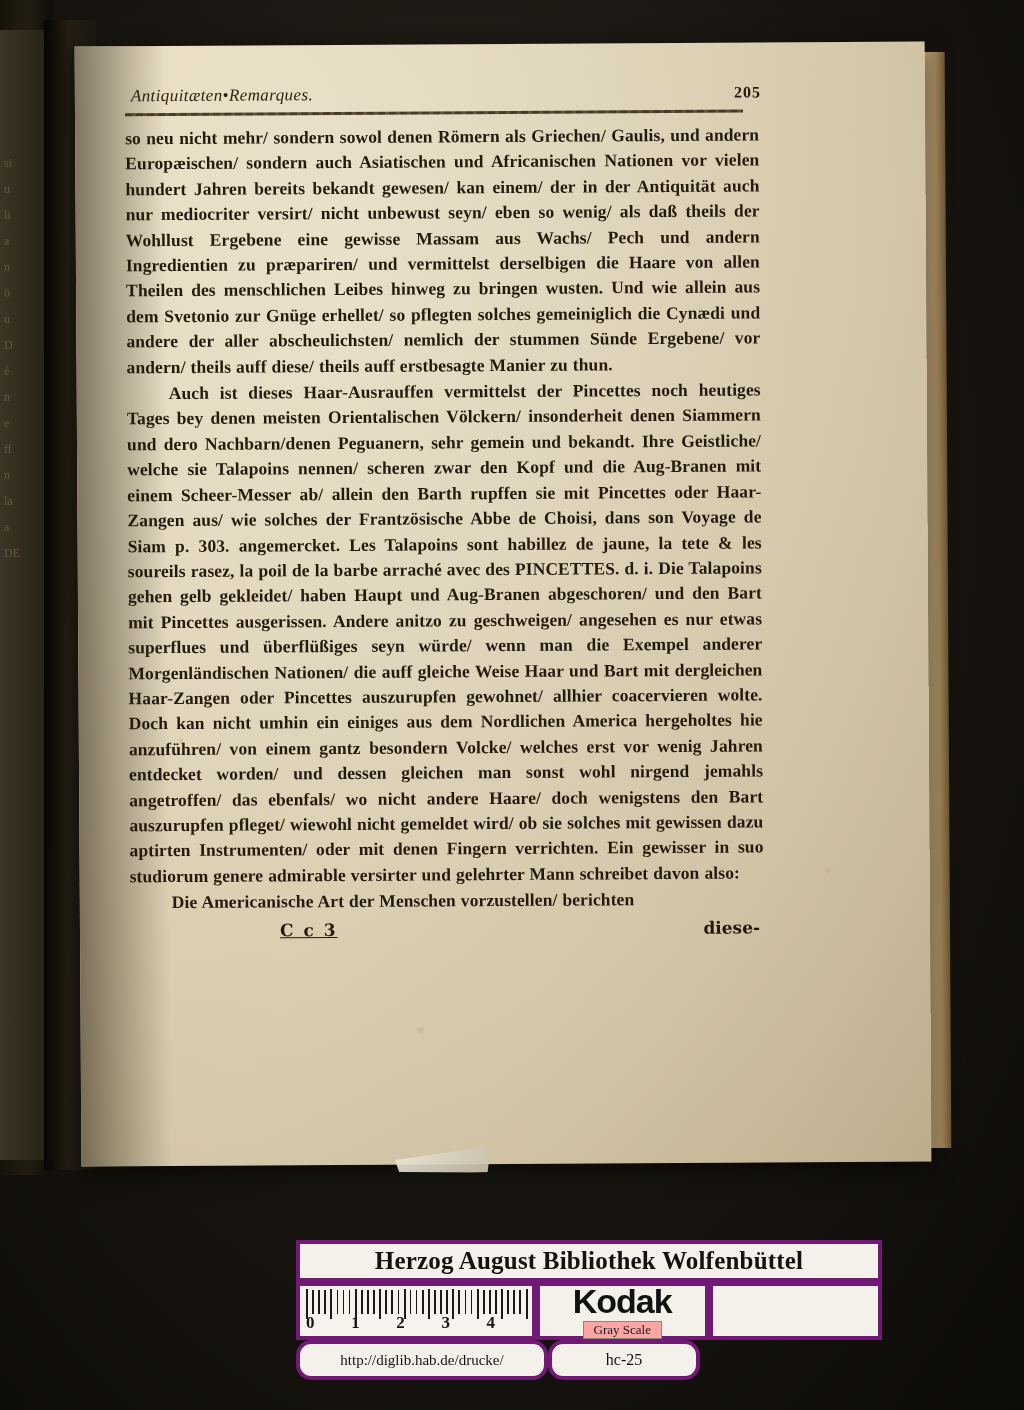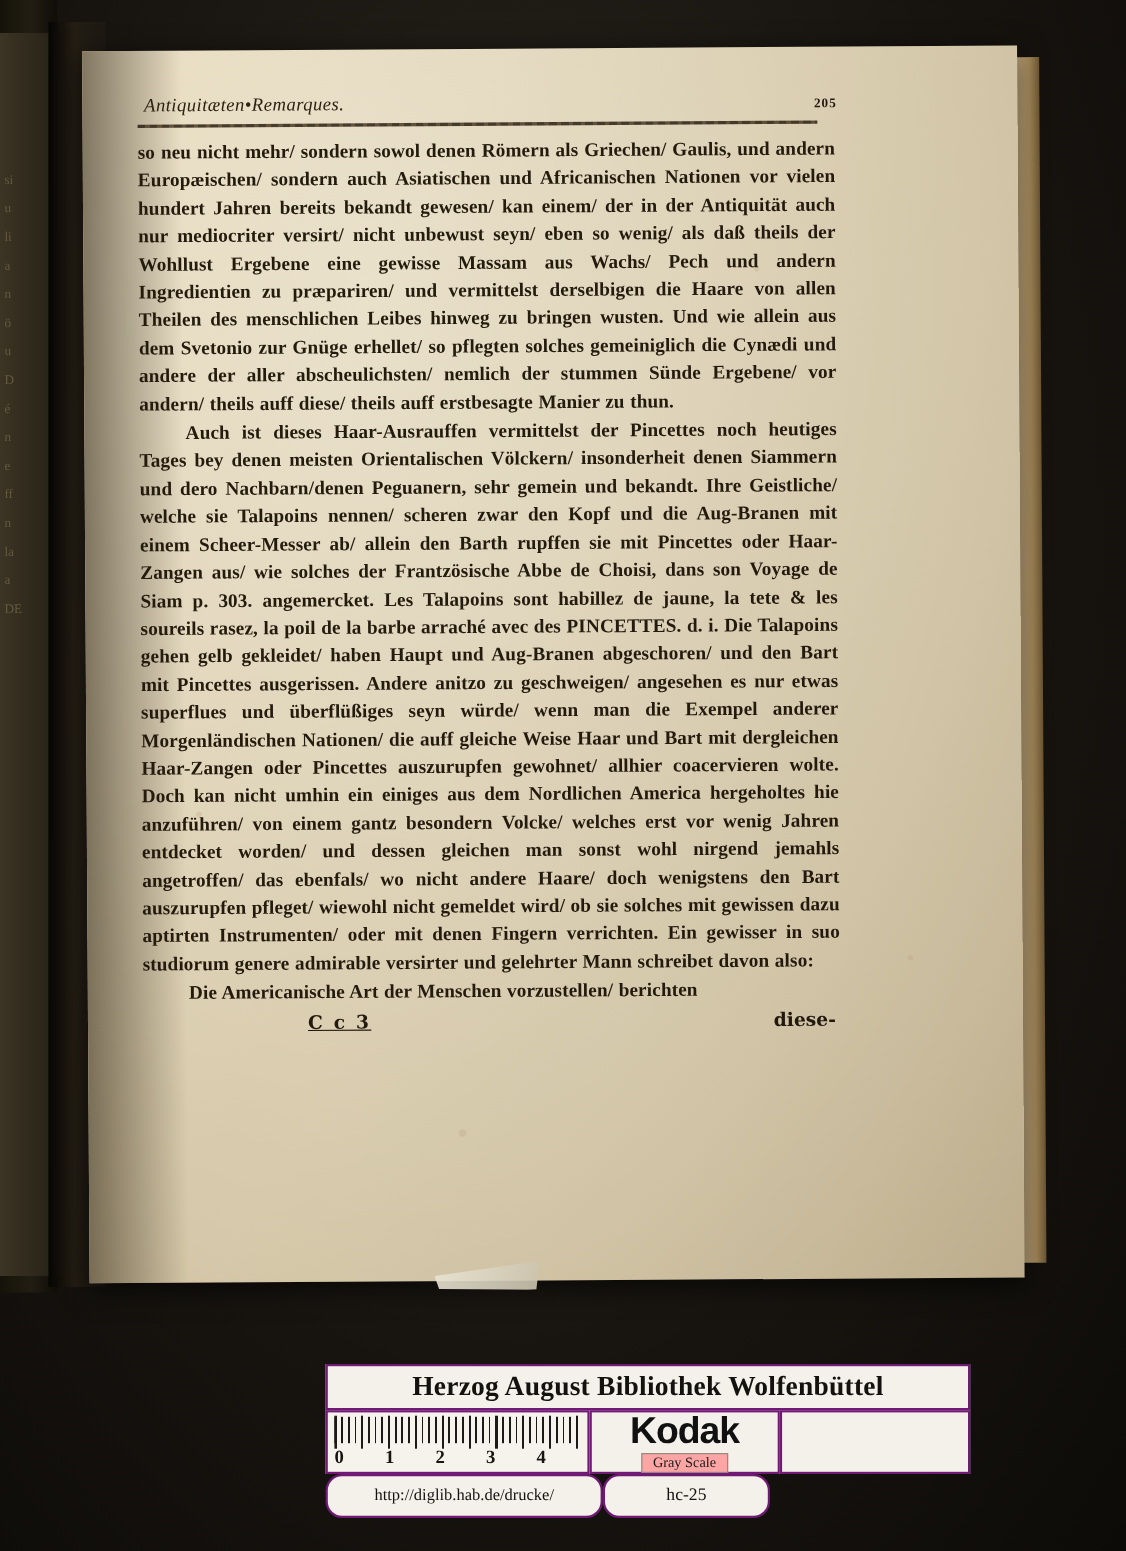--- a/index.html
+++ b/index.html
@@ -125,21 +125,21 @@
     padding: 0 4px 0 26px;
   }
   .running-title {
     font-style: italic;
     font-size: 17px;
     letter-spacing: .4px;
     color: #2d2212;
     font-family: "Liberation Serif", serif;
   }
   .folio {
-    font-size: 12px;
+    font-size: 16px;
     font-weight: bold;
     color: #241a0e;
     letter-spacing: 1px;
   }
   .rule {
     margin: 7px 22px 10px 20px;
     height: 3px;
     background:
       repeating-linear-gradient(90deg,#2a1f10 0 7px, #4a3a22 7px 11px);
     opacity: .85;
@@ -195,21 +195,21 @@
 
   
   .target {
     position: absolute;
     left: 296px; top: 1240px;
     width: 586px; height: 142px;
   }
   .t-row { display: flex; align-items: stretch; }
   .t-box {
     background: #f3f1ea;
-    border: 2px solid #701a75;
+    border: 4px solid #701a75;
     box-sizing: border-box;
     display: flex;
     align-items: center;
     justify-content: center;
     color: #14120e;
   }
   .lib-name {
     height: 42px;
     width: 100%;
     font-size: 25px;

